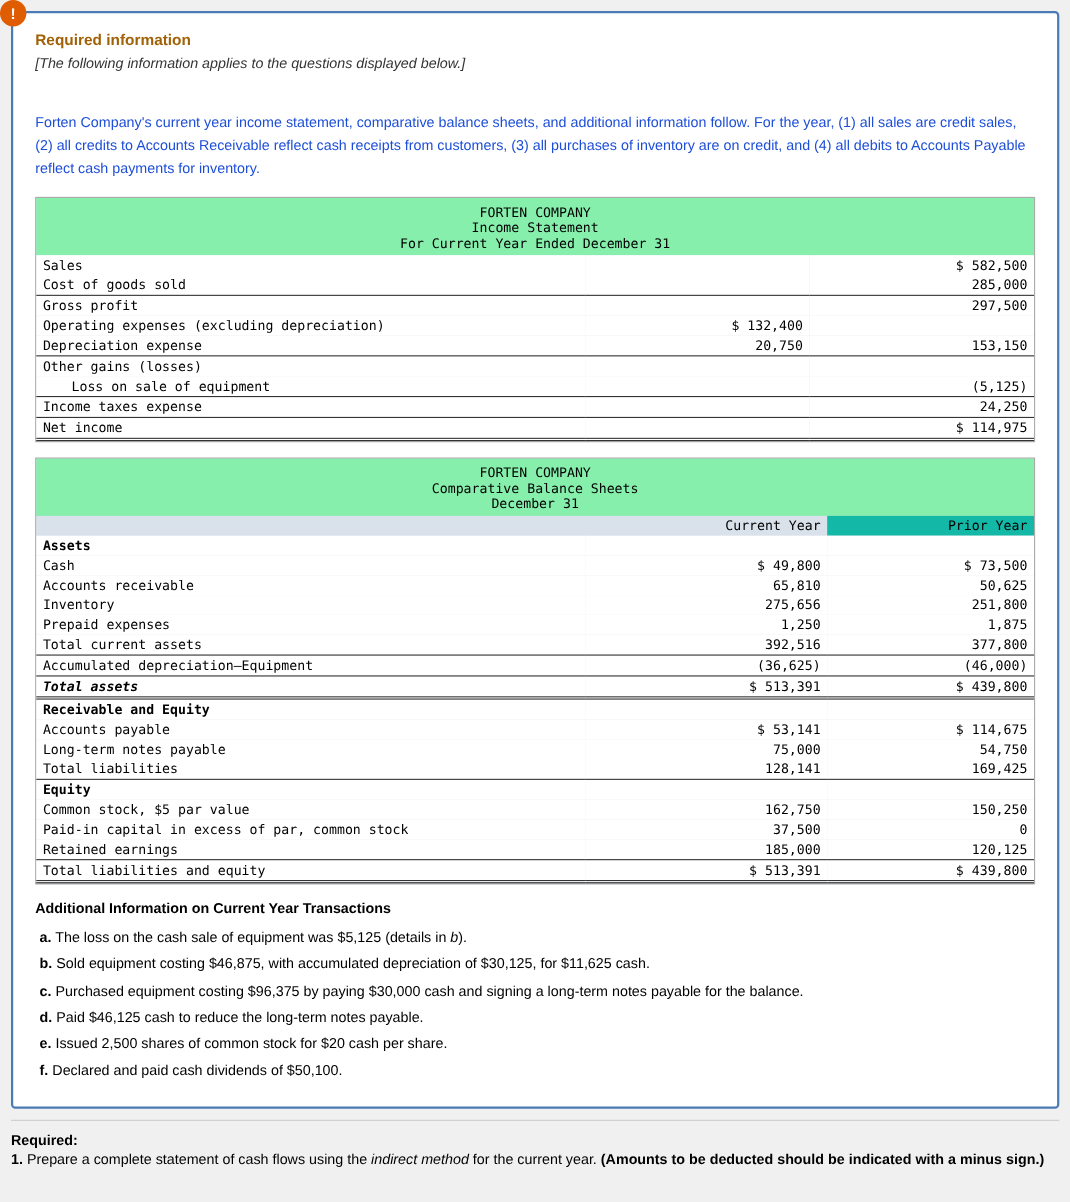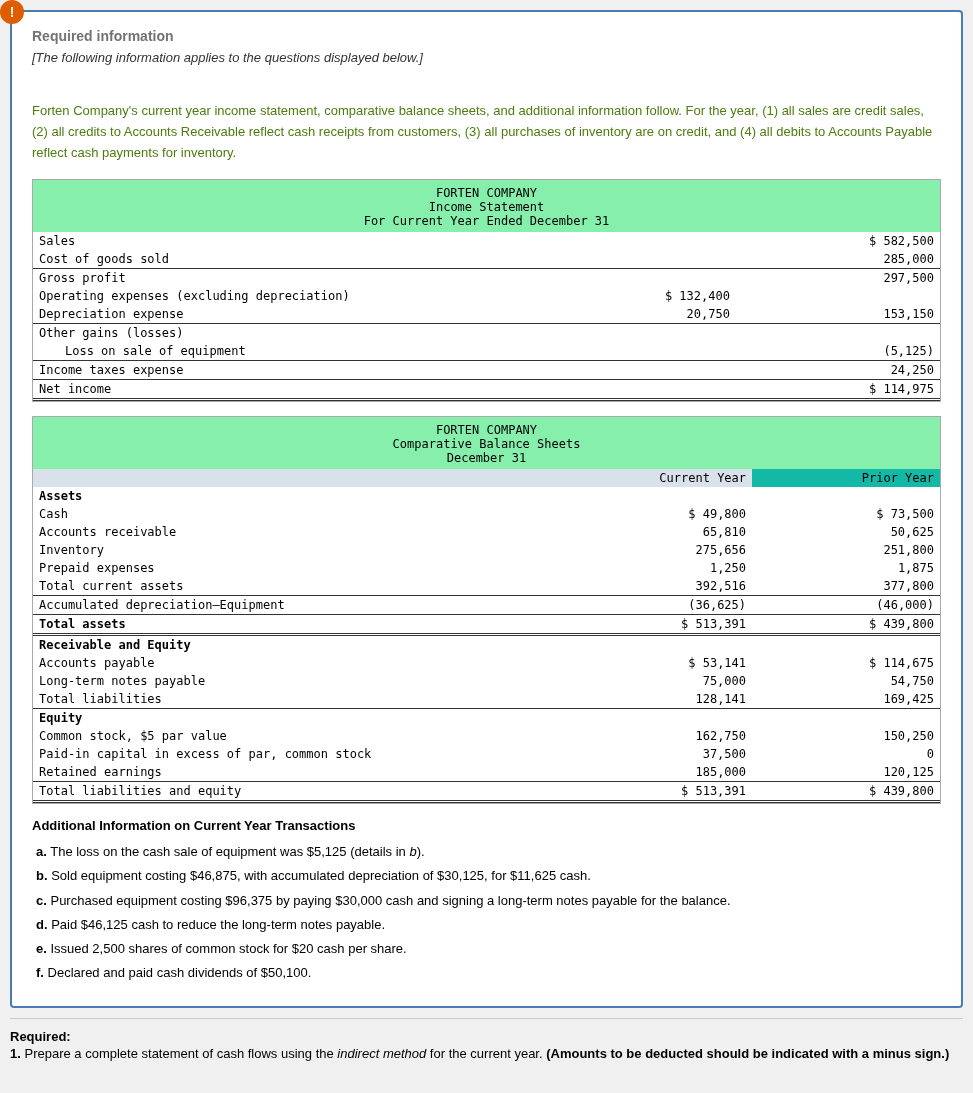--- a/index.html
+++ b/index.html
@@ -27,36 +27,36 @@
       background: #e05c00;
       border-radius: 50%;
       color: white;
       font-weight: bold;
       font-size: 14px;
       display: flex;
       align-items: center;
       justify-content: center;
     }
     .required-info-title {
-      color: #737373;
+      color: #a16207;
       font-weight: bold;
       font-size: 14px;
       margin-bottom: 6px;
     }
     .italic-note {
       font-style: italic;
       font-size: 13px;
       margin-bottom: 10px;
       color: #333;
     }
     .description-text {
       font-size: 13px;
       line-height: 1.6;
       margin-bottom: 16px;
-      color: #4d7c0f;
+      color: #1d4ed8;
       margin-top: 36px;
     }
     .financial-table-container {
       background: #d9e1ea;
       border: 1px solid #aaa;
       margin-bottom: 14px;
       padding: 0;
     }
     .table-header-section {
       text-align: center;
@@ -239,21 +239,21 @@
         <td class="label-col">Total current assets</td>
         <td class="num-col">392,516</td>
         <td class="num-col">377,800</td>
       </tr>
       <tr class="underline">
         <td class="label-col">Accumulated depreciation–Equipment</td>
         <td class="num-col">(36,625)</td>
         <td class="num-col">(46,000)</td>
       </tr>
       <tr class="double-underline">
-        <td class="label-col" style="font-weight:bold;">Total assets</td>
+        <td class="label-col" style="font-weight:bold;font-style:italic;">Total assets</td>
         <td class="num-col">$ 513,391</td>
         <td class="num-col">$ 439,800</td>
       </tr>
 
       <tr>
         <td class="label-col" style="font-weight:bold;">Receivable and Equity</td>
         <td class="num-col"></td>
         <td class="num-col"></td>
       </tr>
       <tr>

